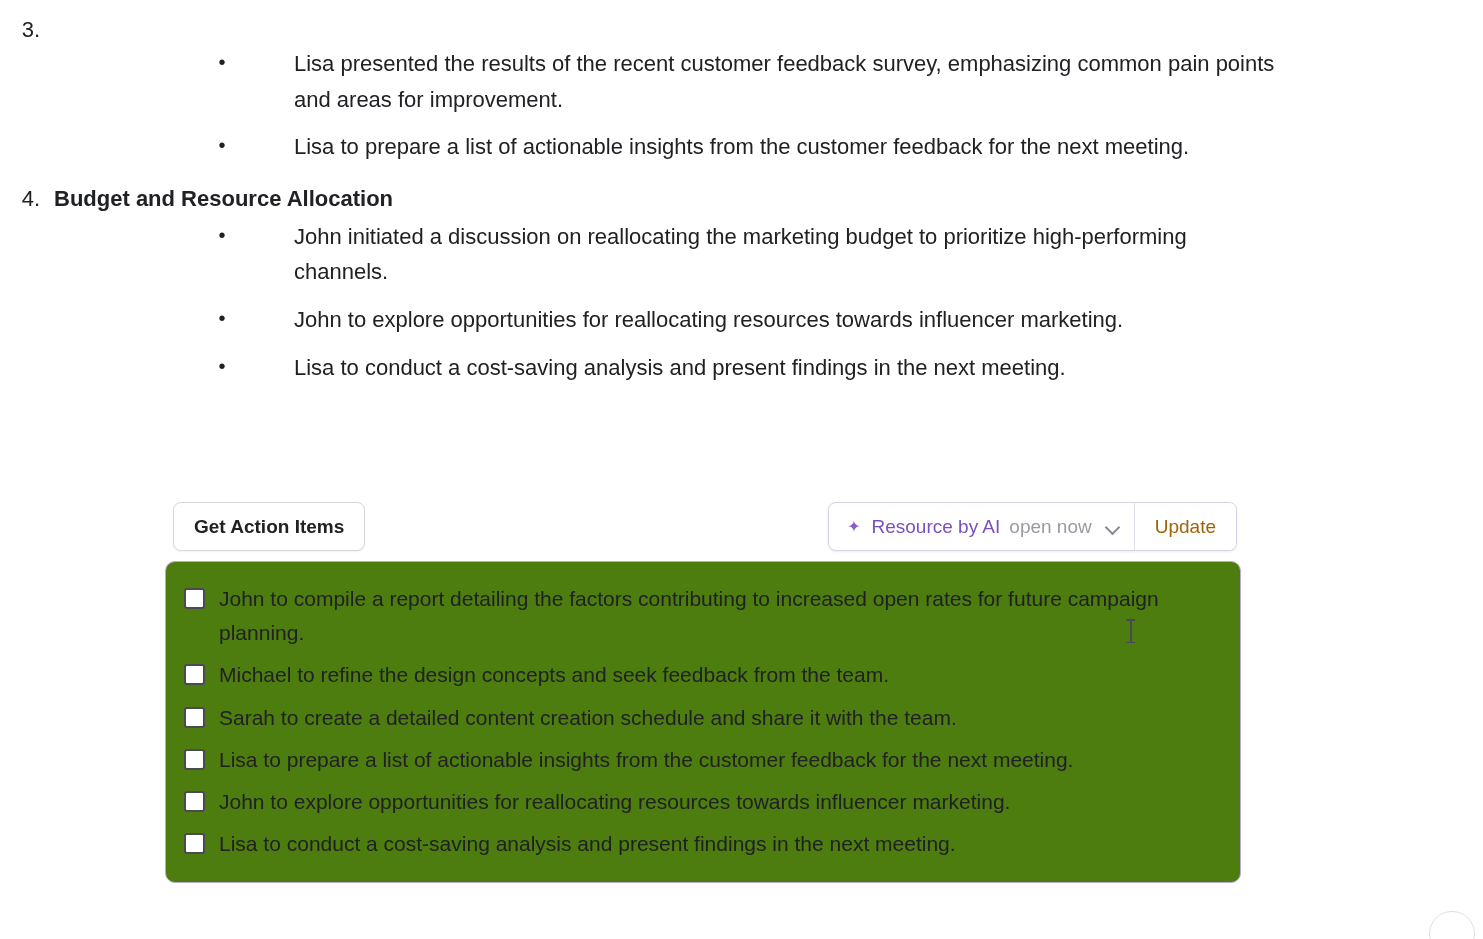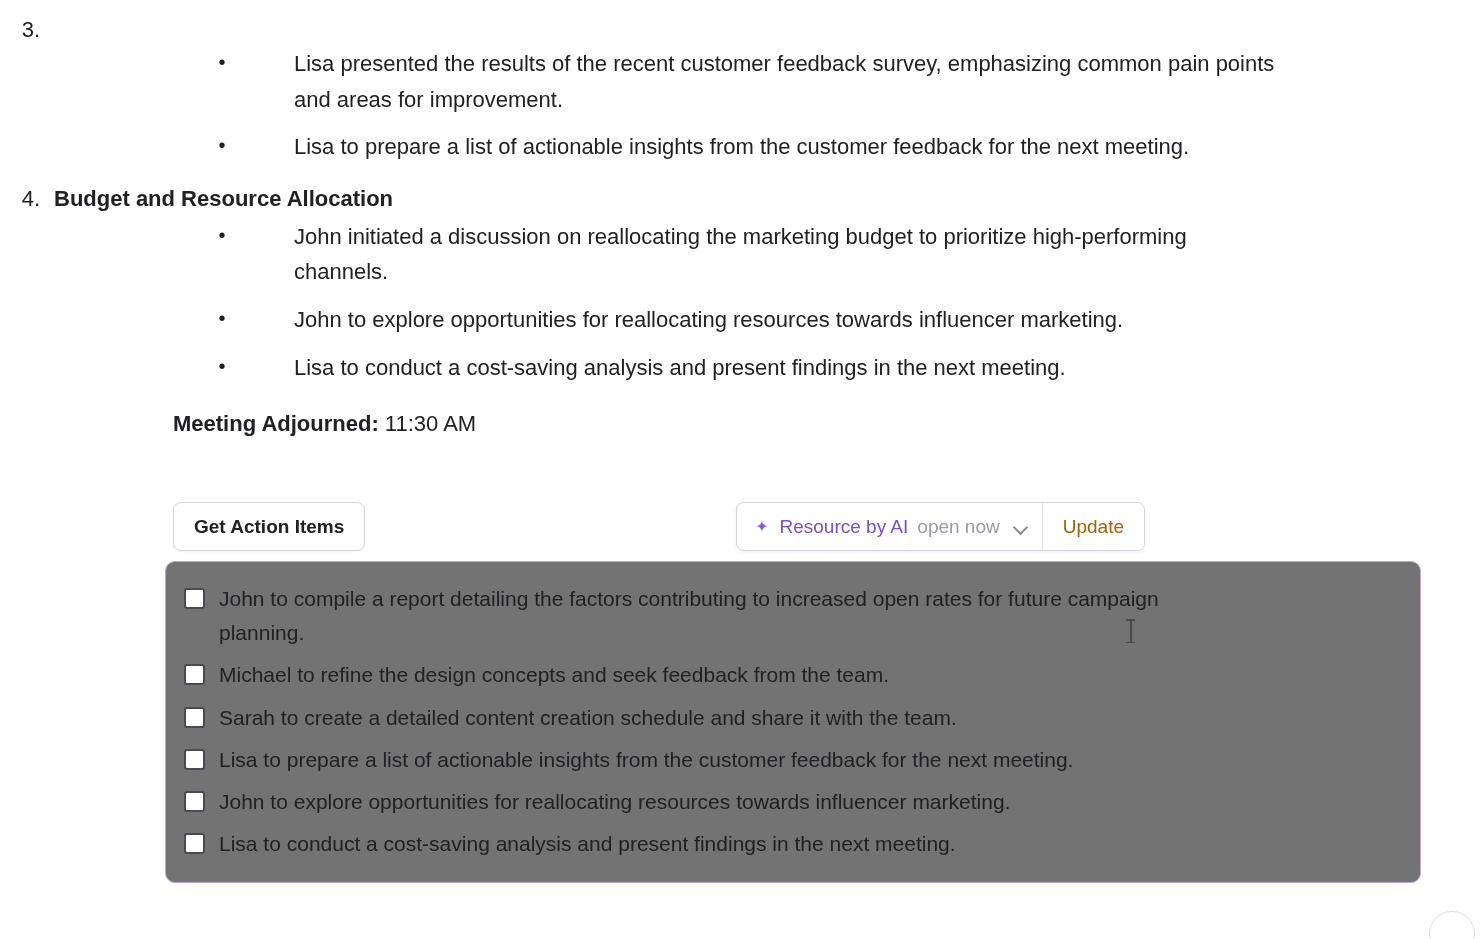--- a/index.html
+++ b/index.html
@@ -82,21 +82,21 @@
   }
   .adjourned b {
     font-weight: bold;
   }
 
   
   .action-row {
     position: absolute;
     left: 173px;
     top: 502px;
-    width: 972px;
+    width: 1064px;
     height: 47px;
   }
   .btn-action {
     position: absolute;
     left: 0;
     top: 0;
     height: 47px;
     padding: 0 20px;
     display: flex;
     align-items: center;
@@ -178,25 +178,25 @@
     border: none;
     font-family: inherit;
     white-space: nowrap;
   }
 
   
   .checklist {
     position: absolute;
     left: 165px;
     top: 561px;
-    width: 1256px;
+    width: 1076px;
     box-sizing: border-box;
     border: 1.5px solid #b9a8d8;
     border-radius: 10px;
-    background: #737373;
+    background: #4d7c0f;
     padding: 16px 22px 16px 18px;
   }
   .check-row {
     display: flex;
     align-items: flex-start;
     padding: 4px 0;
   }
   .checkbox {
     flex: none;
     width: 21px;
@@ -292,24 +292,20 @@
           <span class="bullet-dot">•</span>
           <span class="bullet-text">John to explore opportunities for reallocating resources towards influencer marketing.</span>
         </div>
         <div class="bullet-item" style="margin-top:12px;">
           <span class="bullet-dot">•</span>
           <span class="bullet-text">Lisa to conduct a cost-saving analysis and present findings in the next meeting.</span>
         </div>
       </div>
     </div>
 
-    <div class="adjourned" style="margin-top:22px;">
-      <b>Meeting Adjourned:</b>
-      <span>11:30 AM</span>
-    </div>
   </div>
 
   <div class="action-row">
     <div class="btn-action">Get Action Items</div>
 
     <div class="ai-group">
       <div class="ai-chip">
         <span class="sparkle">✦</span>
         <span>Resource by AI</span>
         <span class="muted">open now</span>

